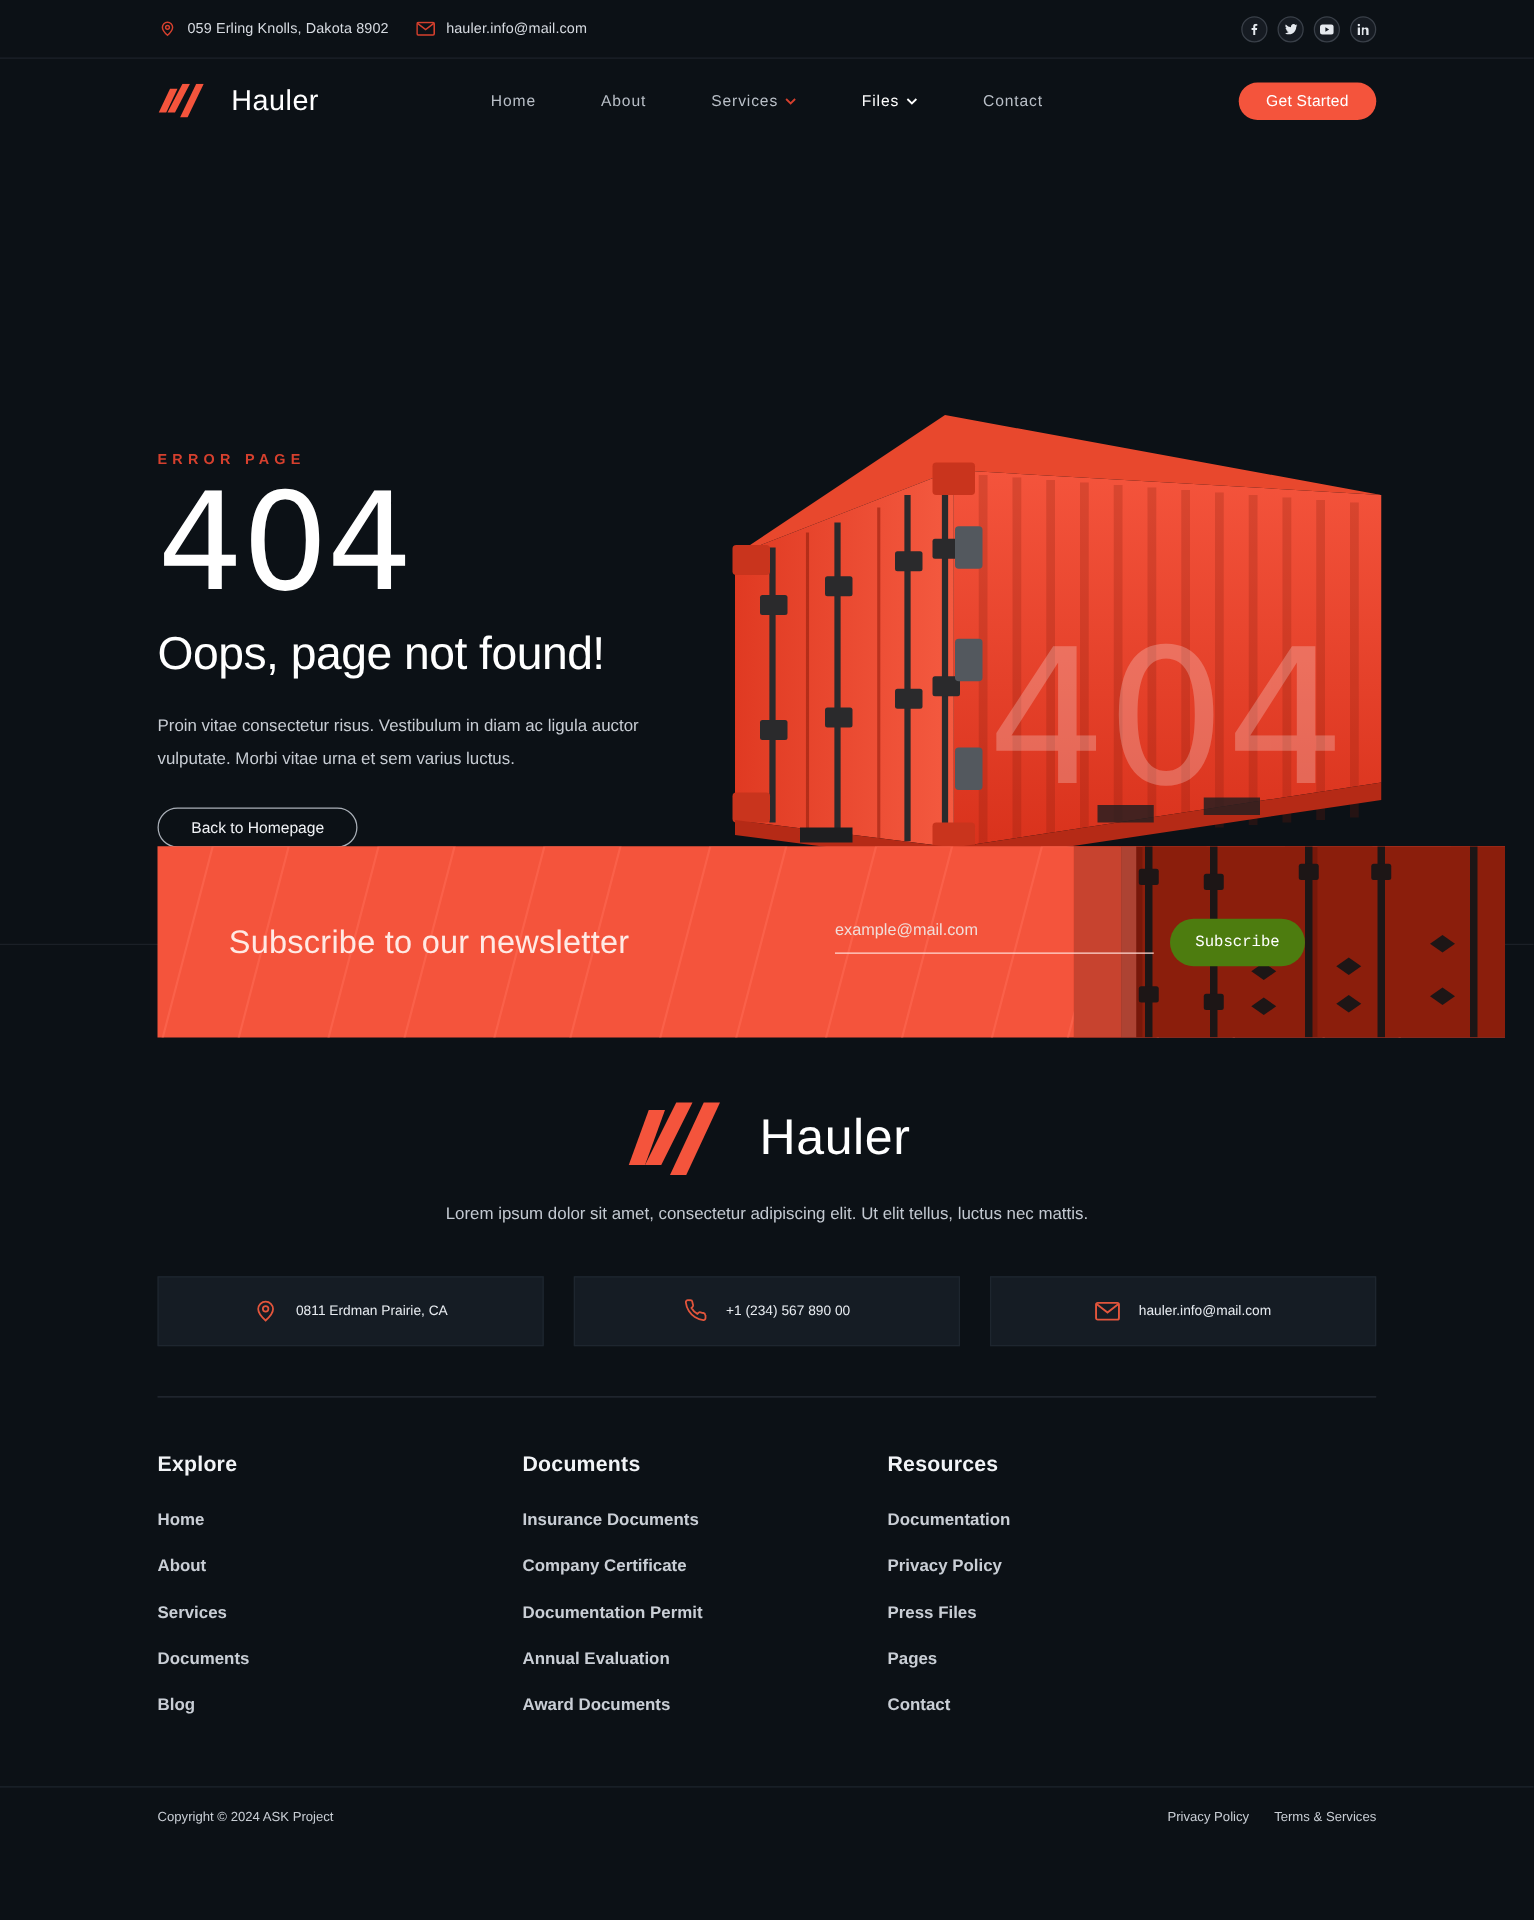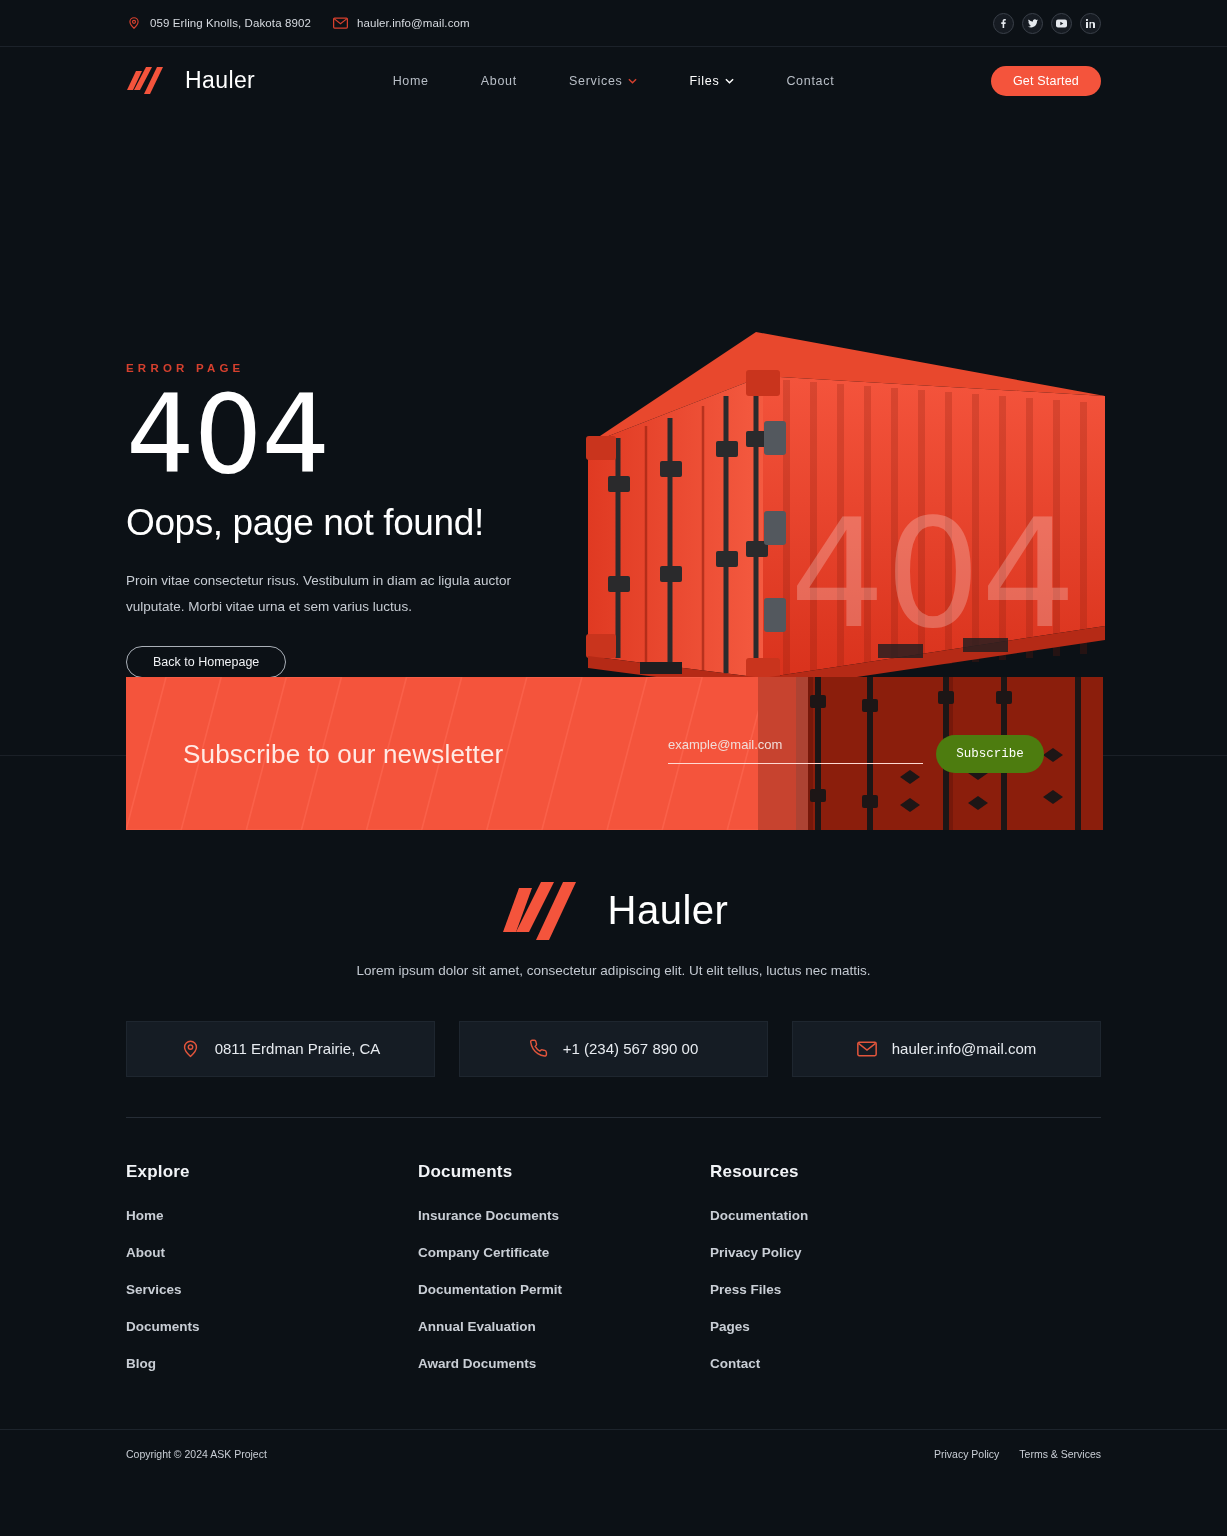--- a/index.html
+++ b/index.html
@@ -88,21 +88,21 @@
     font-size:12.5px; font-family:"Liberation Sans", sans-serif;
   }
   
   .container-img {
     position:absolute; left:578px; top:212px; width:535px; height:365px;
   }
 
   
   .hr-faint { position:absolute; left:0; right:0; top:755px; height:1px; background:#1b2027; }
   .newsletter {
-    position:absolute; left:126px; top:677px; width:977px; height:153px;
+    position:absolute; left:126px; top:677px; width:1078px; height:153px;
     overflow:hidden; background:#f4543c;
   }
   .nl-slashes { position:absolute; inset:0; }
   .nl-photo {
     position:absolute; right:0; top:0; width:345px; height:153px;
     overflow:hidden;
   }
   .nl-title {
     position:absolute; left:57px; top:50%; transform:translateY(-50%);
     font-size:26px; color:#ffe9e4; letter-spacing:.2px; white-space:nowrap;
@@ -132,21 +132,21 @@
     margin-top:20px; text-align:center; font-size:13.5px;
     line-height:1.62; color:#c3c9d1;
   }
   .cards {
     margin-top:39px; display:flex; gap:24px;
     padding:0 126px; justify-content:center;
   }
   .card {
     width:309px; height:56px; background:#151c24; border:1px solid #1e262f;
     display:flex; align-items:center; justify-content:center; gap:15px;
-    font-size:15px; color:#e7ebf0;
+    font-size:11px; color:#e7ebf0;
   }
   .card-icon { display:flex; align-items:center; }
   .foot-div { margin:40px 126px 0; height:1px; background:#262d36; }
   .cols {
     display:flex; padding:44px 126px 0; gap:0;
   }
   .col { width:292px;font-weight:bold; }
   .col-title { font-size:17px; color:#f2f4f7; margin-bottom:26px; letter-spacing:.2px; }
   .col-link { font-size:13.5px; color:#c9ced5; margin-bottom:22px; display:block; }
   .copybar {

